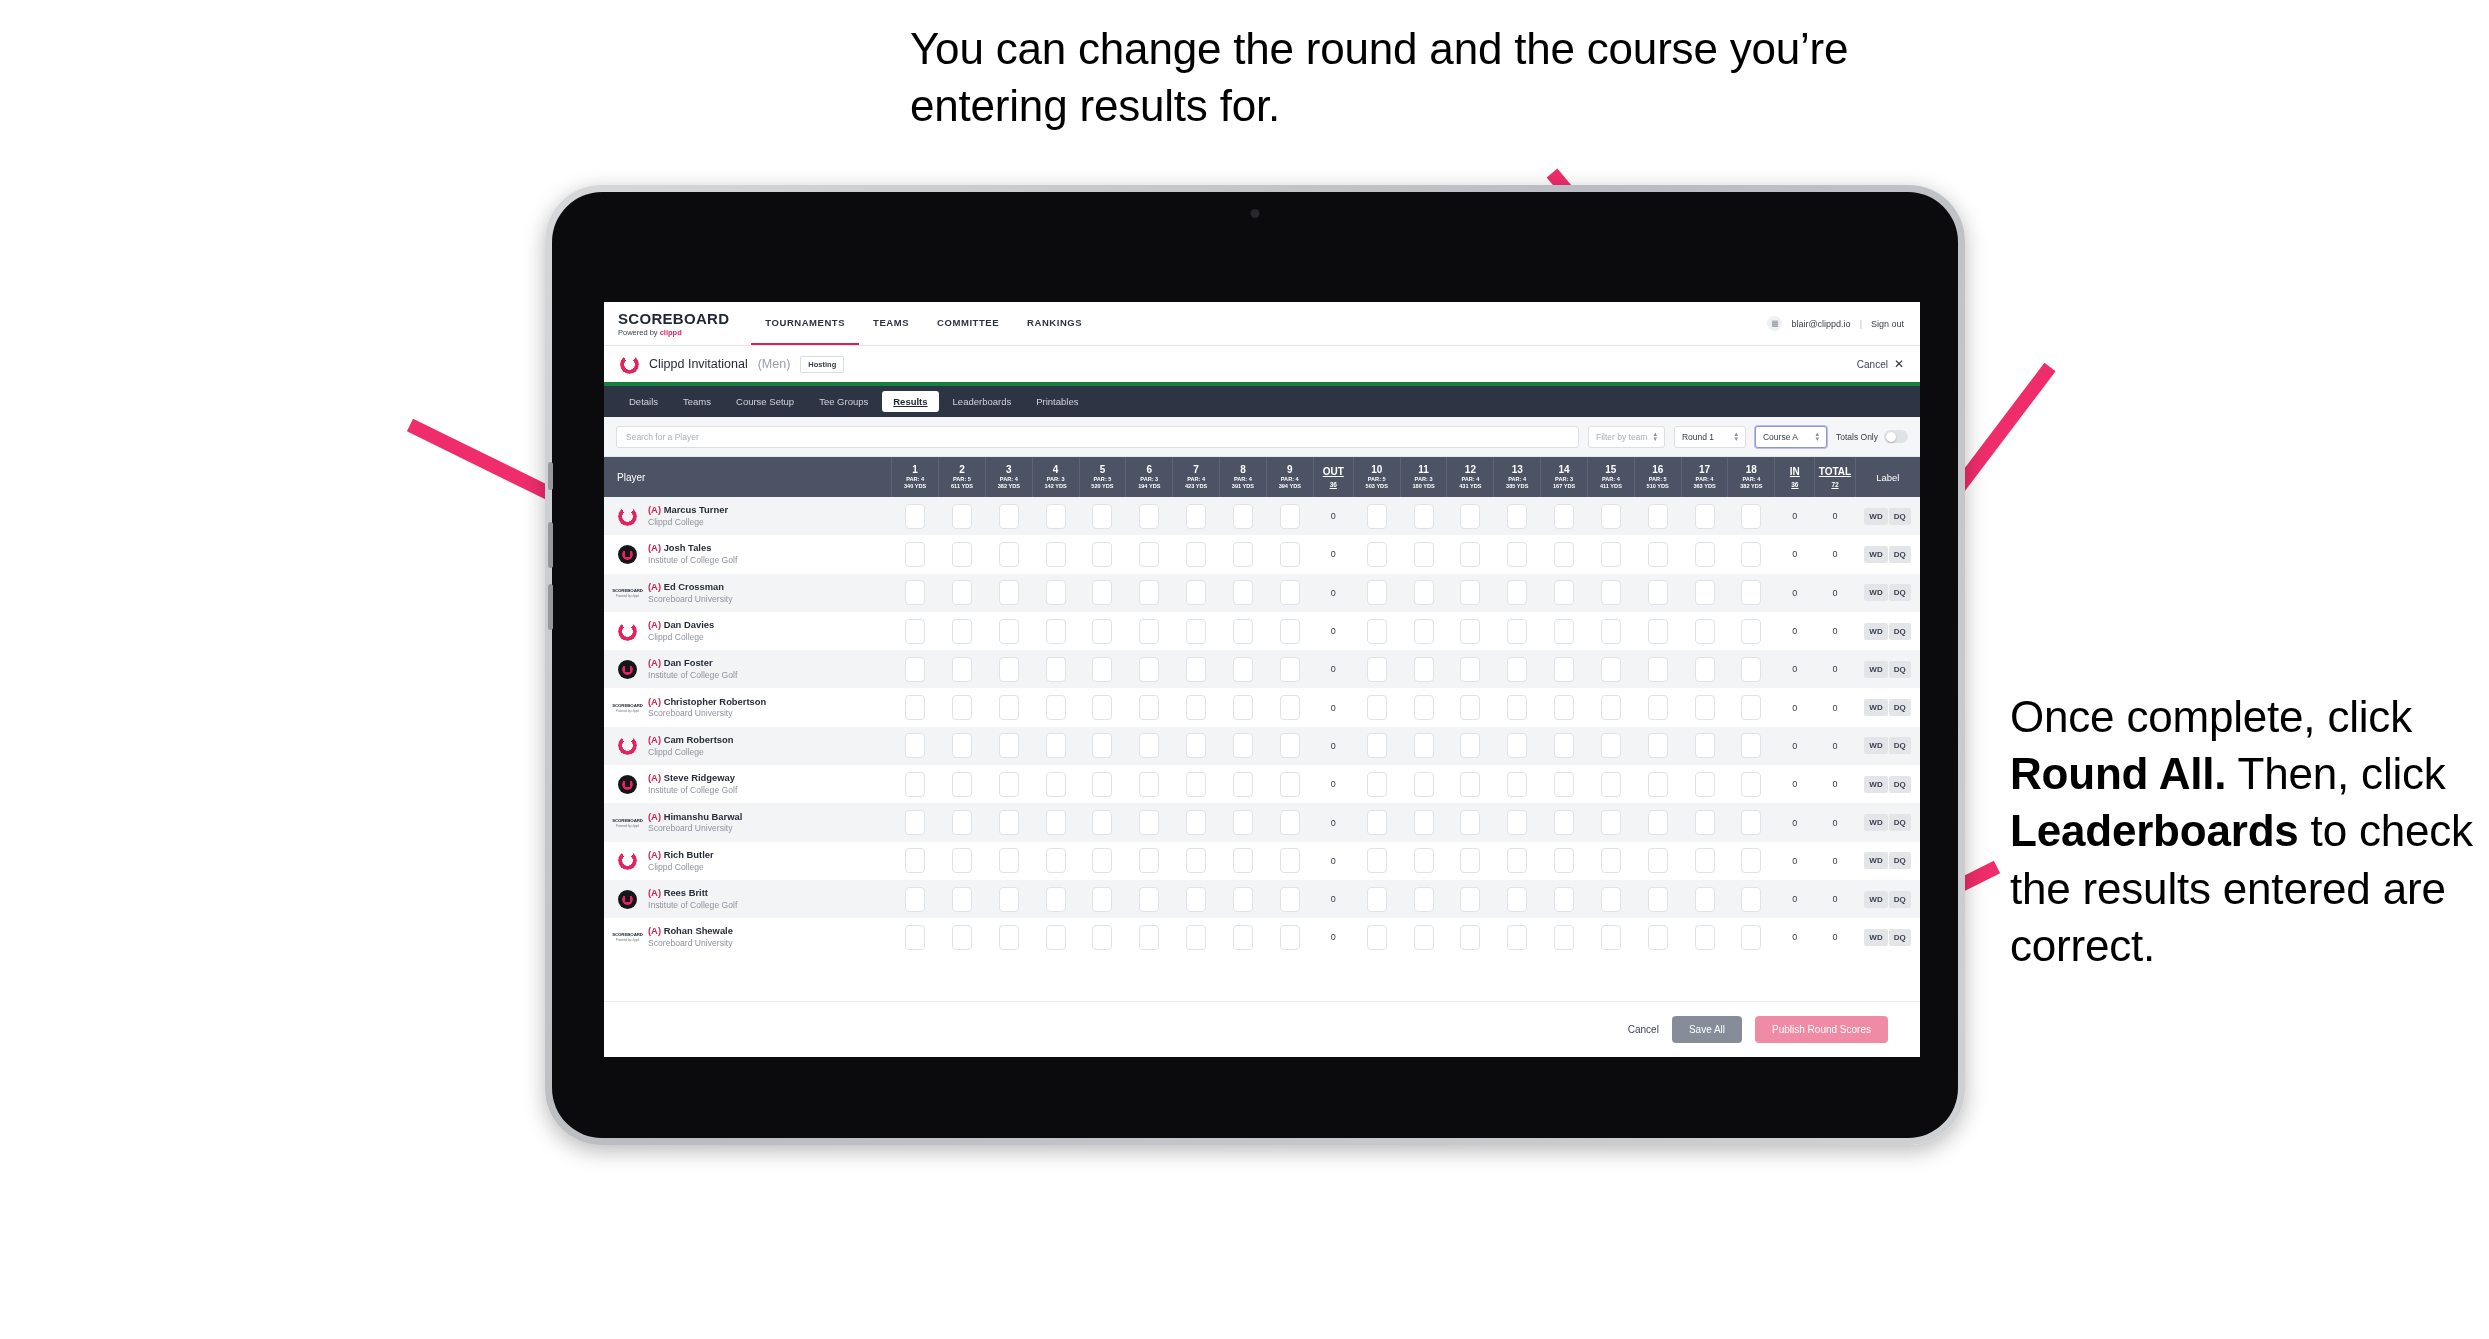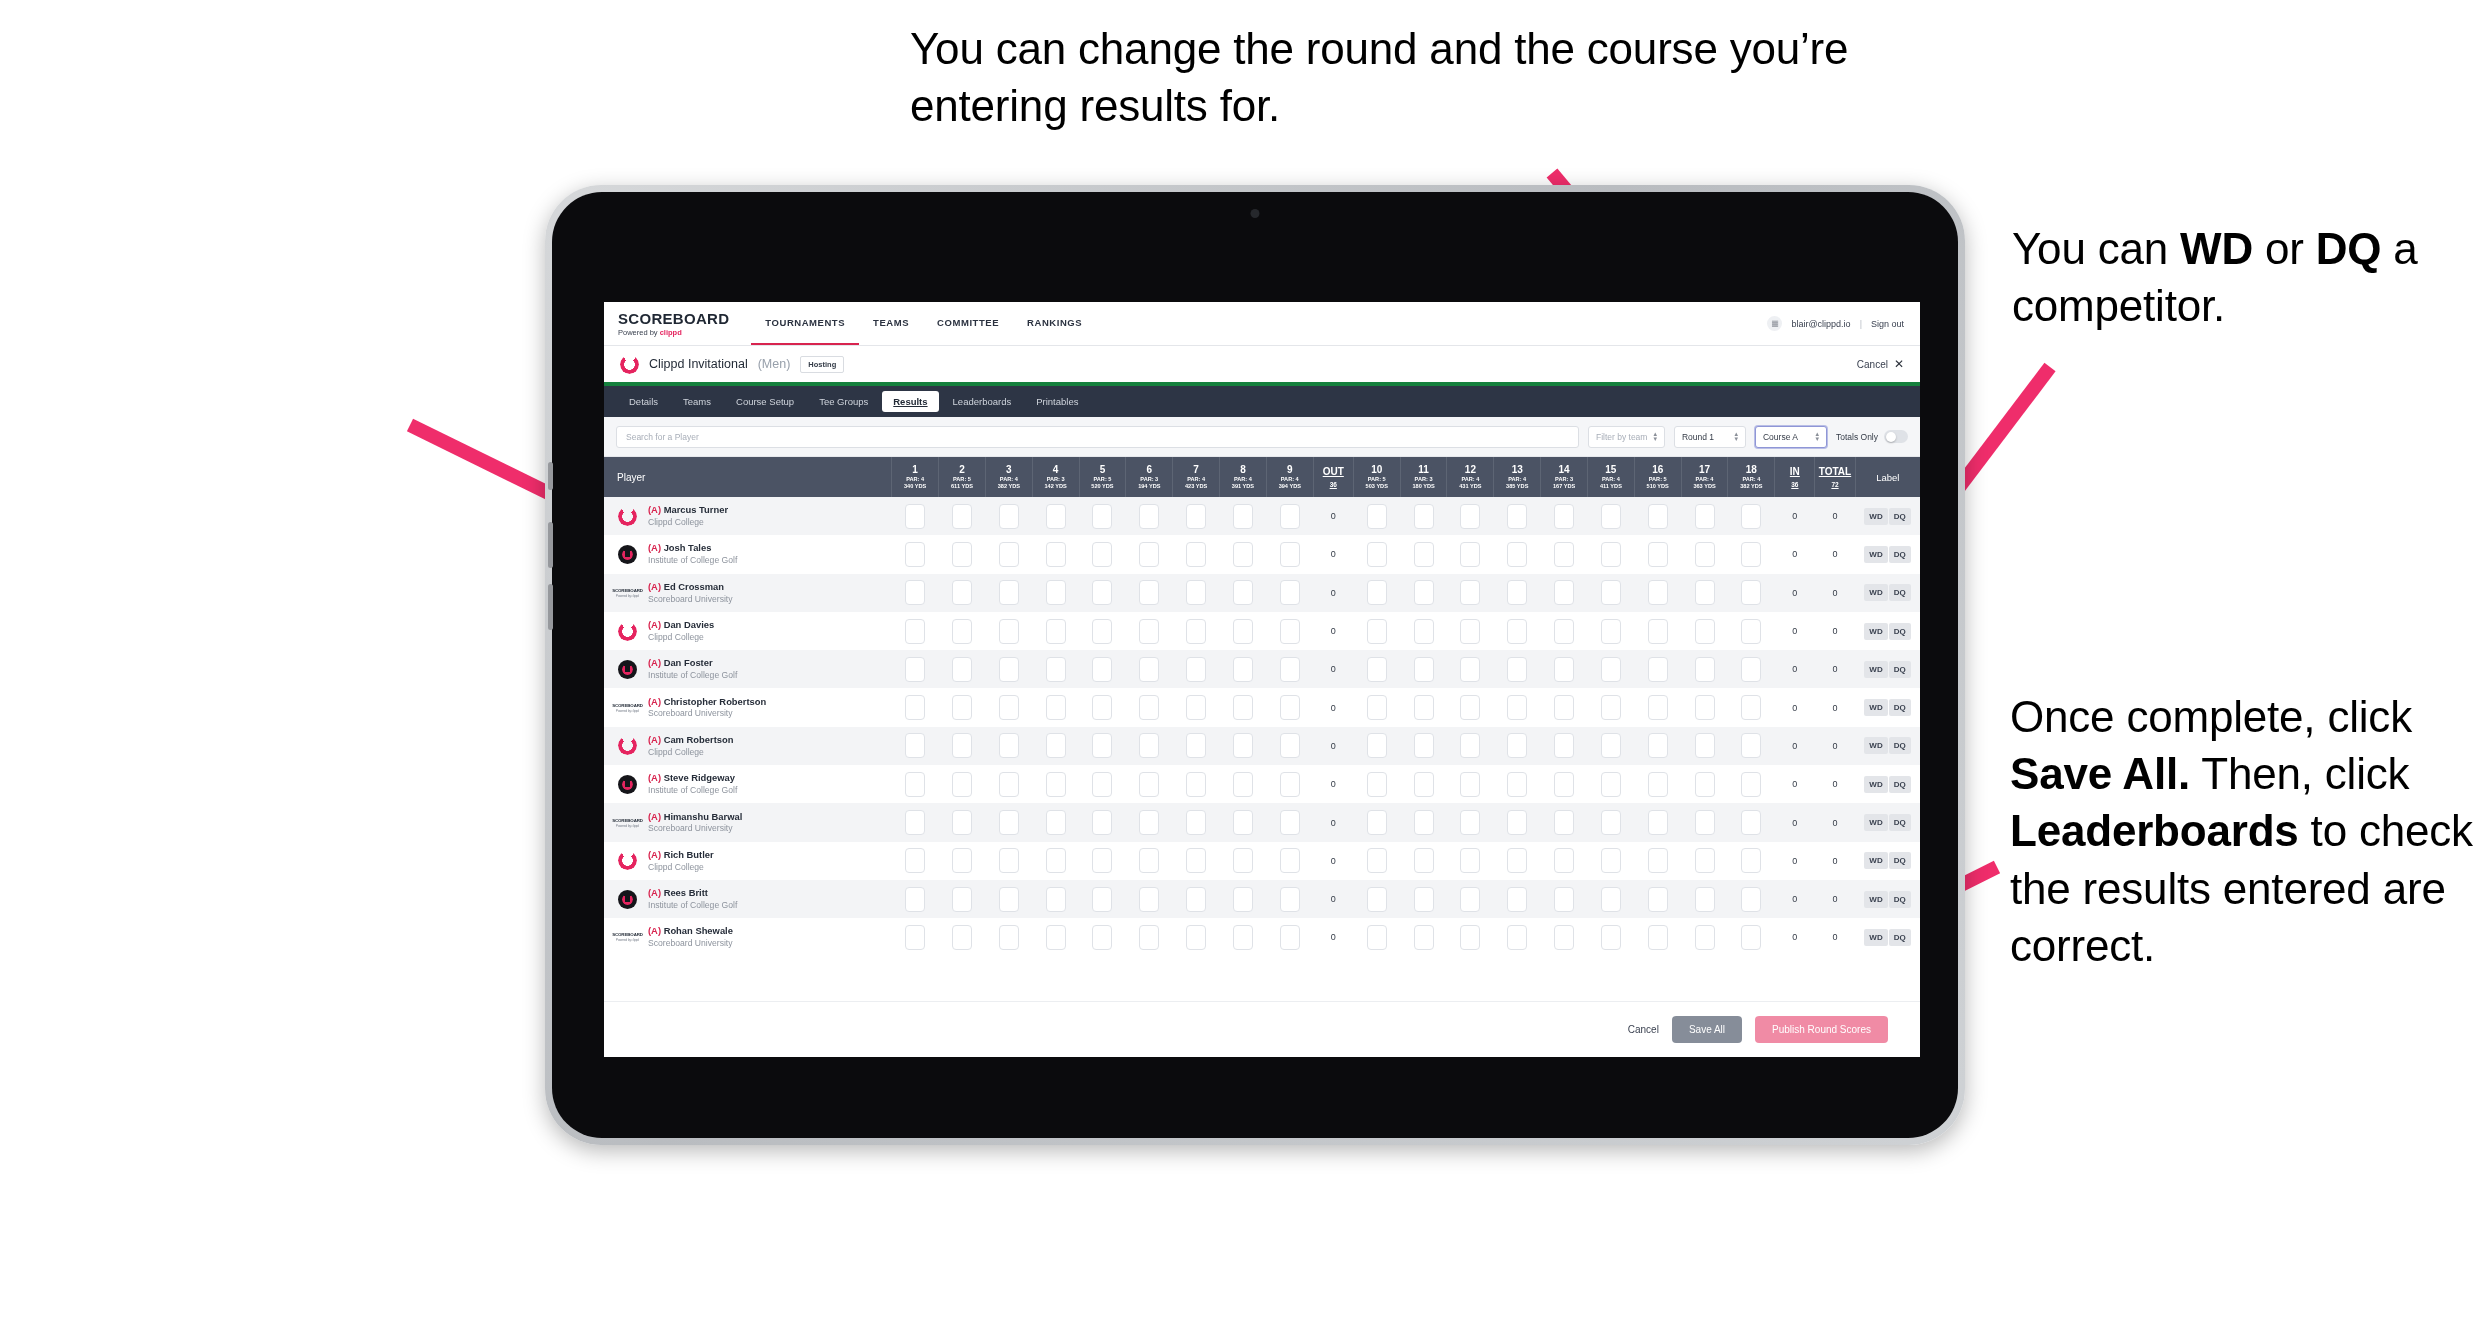--- a/index.html
+++ b/index.html
@@ -247,23 +247,22 @@
     padding: 8px 17px; cursor:pointer;
   }
 </style>
 </head>
 <body>
 
 <div class="page">
 
   <div class="anno" id="anno-top">You can change the round and the course you’re entering results for.</div>
 
-  <div class="anno" id="anno-wd"><span>You can </span><b>WD</b><span> or </span><b>DQ</b><span> a competitor.</span></div>
-
-  <div class="anno" id="anno-save"><span>Once complete, click </span><b>Save All.</b><span> Then, click </span><b>Leaderboards</b><span> to check the results entered are correct.</span></div>
+
+  <div class="anno" id="anno-save"><span>Once complete, click </span><b>Round All.</b><span> Then, click </span><b>Leaderboards</b><span> to check the results entered are correct.</span></div>
 
   <svg class="arrow" style="left:1540px; top:165px;" width="260" height="260" viewBox="0 0 260 260">
     <defs>
         <marker id="ah1" markerWidth="7" markerHeight="7" refX="3.2" refY="3.5" orient="auto">
           <path d="M0,0 L7,3.5 L0,7 z" fill="#ef2d6b"></path>
         </marker>
       </defs>
     <line x1="12" y1="8" x2="185" y2="215" stroke="#ef2d6b" stroke-width="14" marker-end="url(#ah1)"></line>
   </svg>
 

